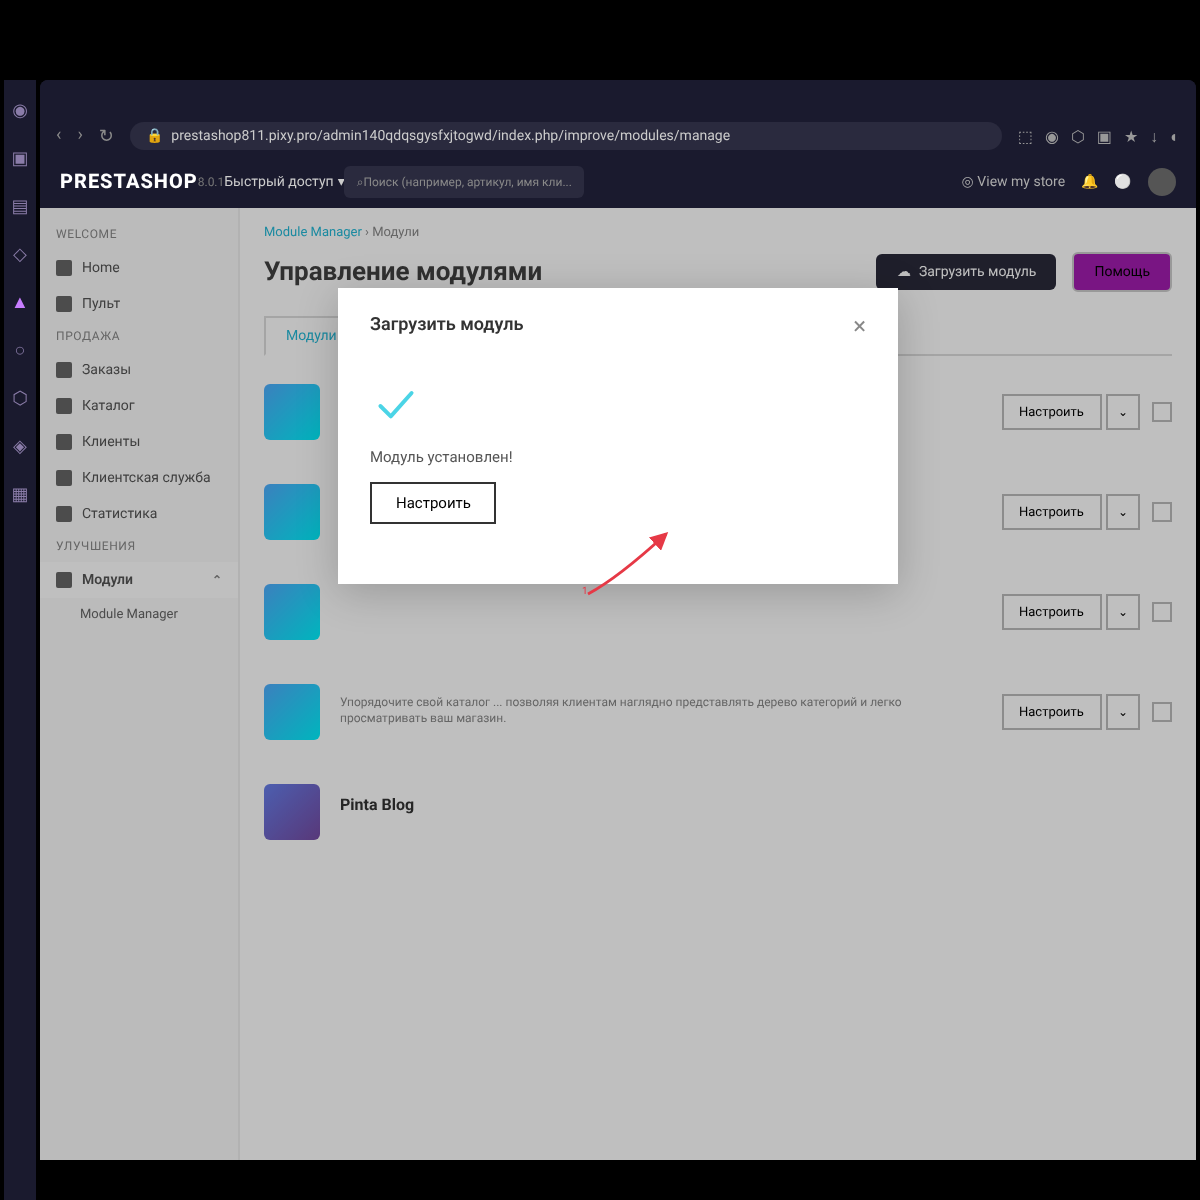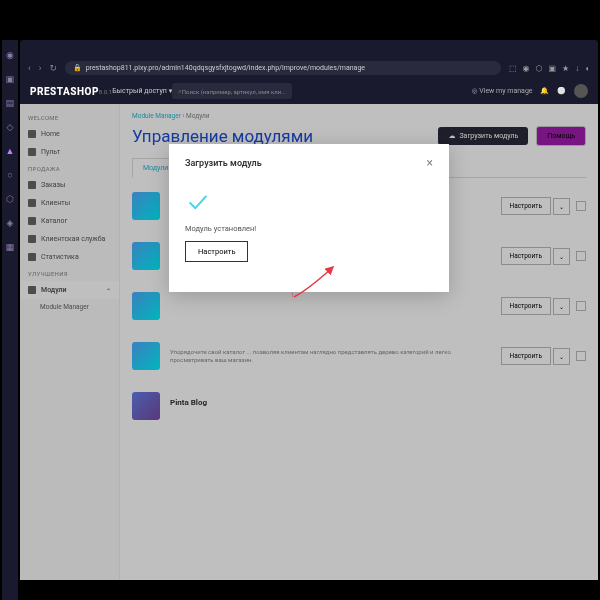--- a/index.html
+++ b/index.html
@@ -32,21 +32,21 @@
   .sgroup{padding:4px 8px;color:#888;font-size:6px;text-transform:uppercase;letter-spacing:0.3px}
   .sitem{padding:5px 8px;display:flex;align-items:center;gap:5px;cursor:pointer}
   .sitem.active{background:#fff;font-weight:600}
   .sitem .sico{width:8px;height:8px;background:#666;border-radius:1px;flex-shrink:0}
   .sitem .caret{margin-left:auto;font-size:6px;color:#888}
   .ssub{padding:4px 8px 4px 20px;font-size:6.5px;color:#666}
   .main{flex:1;padding:8px 12px;position:relative;overflow:hidden}
   .crumb{font-size:6.5px;color:#888;margin-bottom:6px}
   .crumb a{color:#25b9d7}
   .hrow{display:flex;align-items:center;gap:8px;margin-bottom:12px}
-  .h1{font-size:17px;font-weight:400;color:#1d4ed8;flex:1}
+  .h1{font-size:13px;font-weight:700;color:#404040;flex:1}
   .btn-upload{background:#2a2a3a;color:#fff;border:none;border-radius:3px;padding:5px 10px;font-size:7px;display:flex;align-items:center;gap:4px;cursor:pointer}
   .btn-help{background:#a21caf;border:1px solid #ccc;border-radius:3px;padding:5px 10px;font-size:7px;cursor:pointer}
   .tabs{border-bottom:1px solid #ddd;display:flex;margin-bottom:8px}
   .tab{padding:5px 10px;font-size:7px;color:#666;border:1px solid transparent}
   .tab.on{border:1px solid #ddd;border-bottom-color:#fff;margin-bottom:-1px;color:#25b9d7}
   .mods{display:flex;flex-direction:column;gap:10px}
   .mod{display:flex;align-items:center;gap:10px;padding:6px 0}
   .micon{width:28px;height:28px;background:linear-gradient(135deg,#4facfe,#00f2fe);border-radius:3px;flex-shrink:0}
   .mdesc{flex:1;font-size:6px;color:#888;line-height:1.4}
   .mtitle{font-size:8px;color:#333;font-weight:700;margin-bottom:6px}
@@ -104,21 +104,21 @@
     <div class="topbar">
       <span class="brand">PRESTASHOP</span>
       <span class="ver">8.0.1</span>
       <span class="quick"><span>Быстрый доступ</span> ▾</span>
       <div class="search">
         <span>⌕ </span>
         <span>Поиск (например, артикул, имя кли...</span>
       </div>
       <div class="sp"></div>
       <div class="topright">
-        <span>◎ <span>View my manage</span></span>
+        <span>◎ <span>View my store</span></span>
         <span>🔔</span>
         <span>⚪</span>
         <span class="avatar"></span>
       </div>
     </div>
     <div class="content">
       <div class="sidebar">
         <div class="sgroup">WELCOME</div>
         <div class="sitem">
             <span class="sico"></span>
@@ -128,25 +128,25 @@
             <span class="sico"></span>
             <span>Пульт</span>
           </div>
         <div class="sgroup">ПРОДАЖА</div>
         <div class="sitem">
             <span class="sico"></span>
             <span>Заказы</span>
           </div>
         <div class="sitem">
             <span class="sico"></span>
+            <span>Каталог</span>
+          </div>
+        <div class="sitem">
+            <span class="sico"></span>
             <span>Клиенты</span>
-          </div>
-        <div class="sitem">
-            <span class="sico"></span>
-            <span>Каталог</span>
           </div>
         <div class="sitem">
             <span class="sico"></span>
             <span>Клиентская служба</span>
           </div>
         <div class="sitem">
             <span class="sico"></span>
             <span>Статистика</span>
           </div>
         <div class="sgroup">УЛУЧШЕНИЯ</div>

